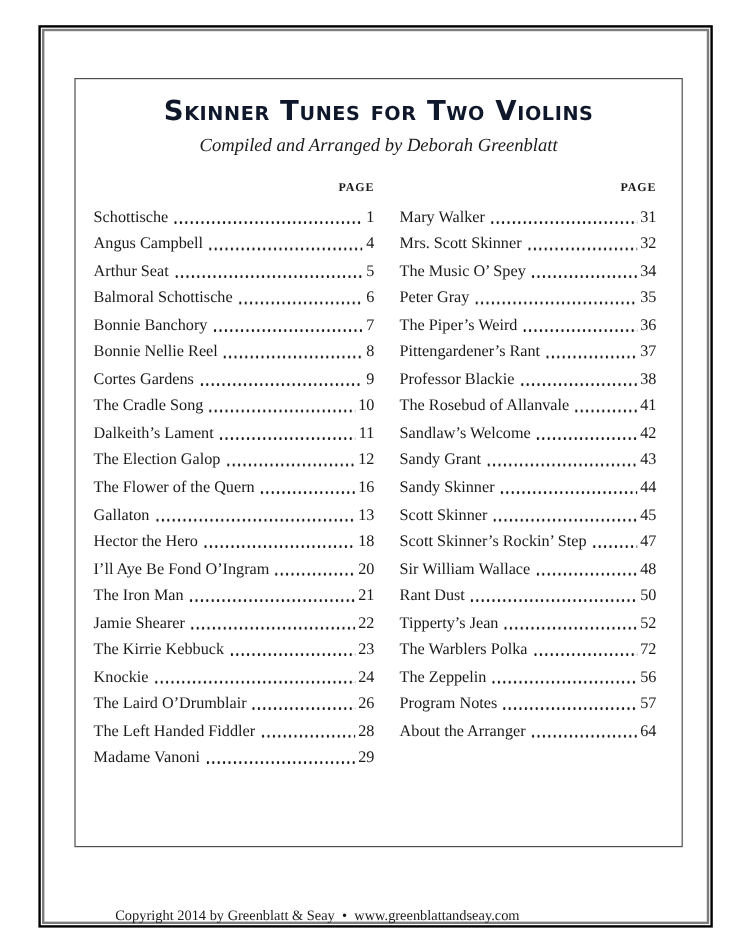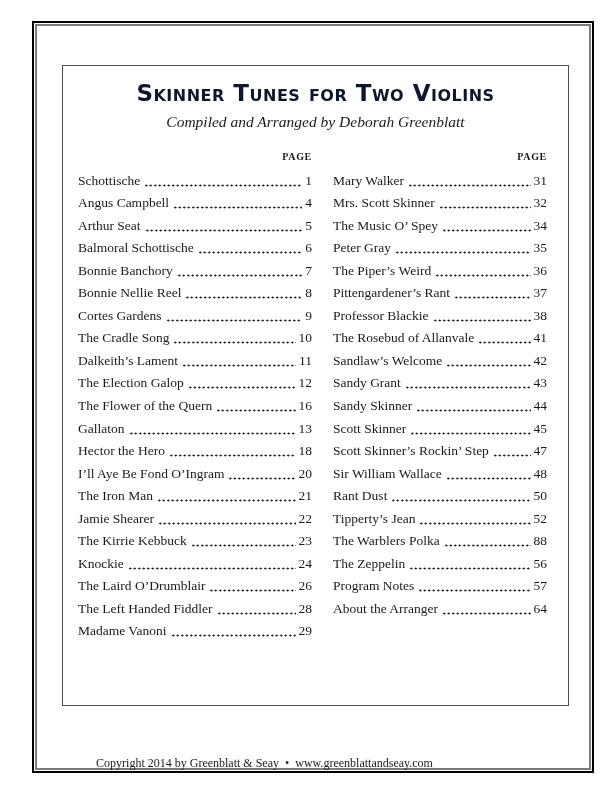--- a/index.html
+++ b/index.html
@@ -291,21 +291,21 @@
             <span class="toc-page">50</span>
           </div>
             <div class="toc-row">
             <span class="toc-title">Tipperty’s Jean</span>
             <span class="toc-dots"></span>
             <span class="toc-page">52</span>
           </div>
             <div class="toc-row">
             <span class="toc-title">The Warblers Polka</span>
             <span class="toc-dots"></span>
-            <span class="toc-page">88</span>
+            <span class="toc-page">72</span>
           </div>
             <div class="toc-row">
             <span class="toc-title">The Zeppelin</span>
             <span class="toc-dots"></span>
             <span class="toc-page">56</span>
           </div>
             <div class="toc-row">
             <span class="toc-title">Program Notes</span>
             <span class="toc-dots"></span>
             <span class="toc-page">57</span>

